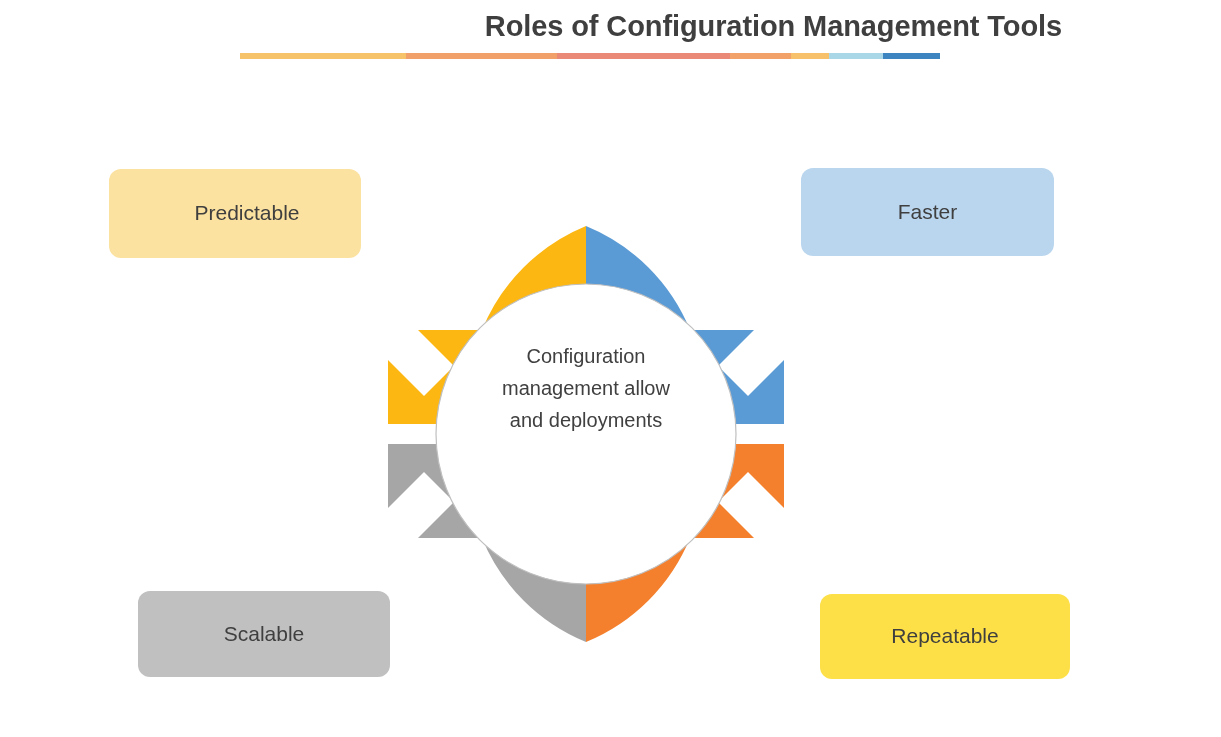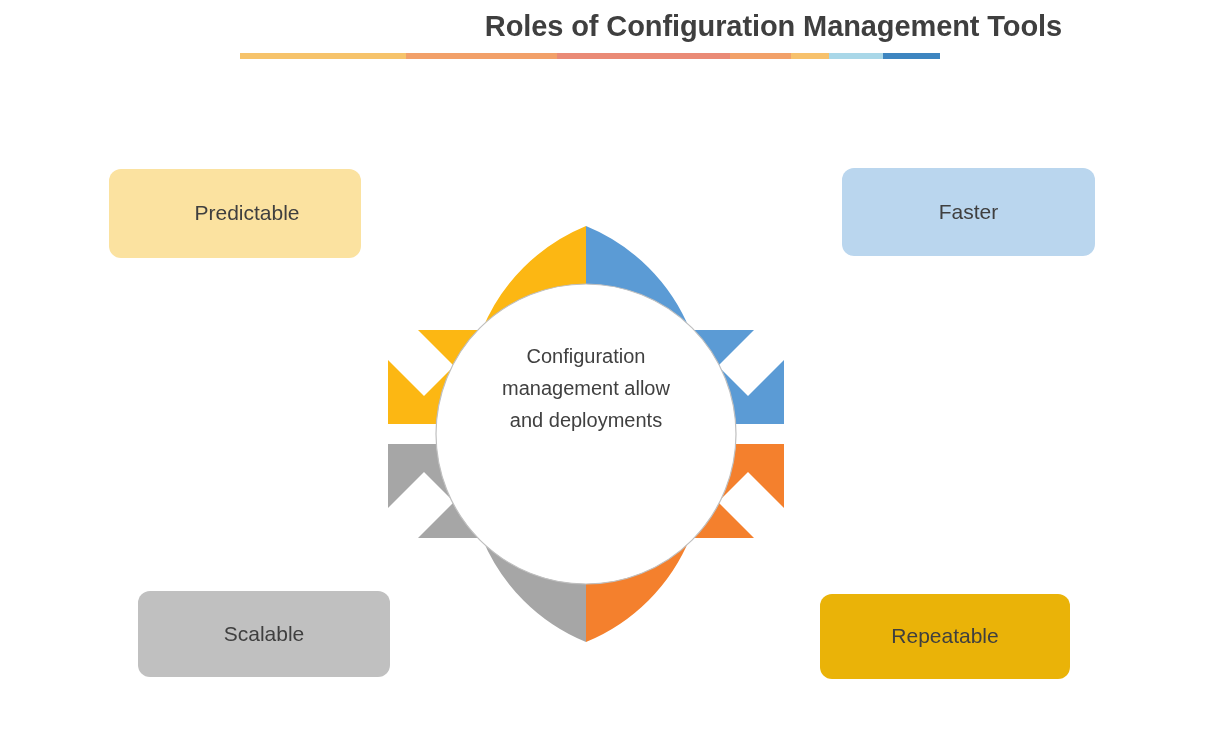--- a/index.html
+++ b/index.html
@@ -63,21 +63,21 @@
     font-size: 21px;
     font-family: "Liberation Sans", sans-serif;
     box-sizing: border-box;
     text-align: center;
     line-height: 1.25;
   }
   #box-predictable {
     left: 109px; top: 169px; width: 252px; height: 89px;
   }
   #box-faster {
-    left: 801px; top: 168px; width: 253px; height: 88px; margin-left: 41px;
+    left: 801px; top: 168px; width: 253px; height: 88px;
   }
   #box-scalable {
     left: 98px; top: 591px; width: 252px; height: 86px;
   }
   #box-repeatable {
     left: 820px; top: 594px; width: 250px; height: 85px;
   }
 
   
   #cycle {
@@ -126,21 +126,21 @@
   </div>
 
   <div class="label-box" id="box-faster" style="background: rgb(186, 214, 238); color: rgb(63, 63, 63);">
     <span>Faster</span>
   </div>
 
   <div class="label-box" id="box-scalable" style="background: rgb(192, 192, 192); color: rgb(63, 63, 63); margin-left: 40px;">
     <span>Scalable</span>
   </div>
 
-  <div class="label-box" id="box-repeatable" style="background: #eab308; color: rgb(63, 63, 63);">
+  <div class="label-box" id="box-repeatable" style="background: #fde047; color: rgb(63, 63, 63);">
     <span>Repeatable</span>
   </div>
 
   <div id="cycle">
     <svg viewBox="0 0 432 452" xmlns="http://www.w3.org/2000/svg">
 
       <g id="arrow-group">
 
         <path id="p-arrow-tl" d="M 216 18
                  L 216 84

